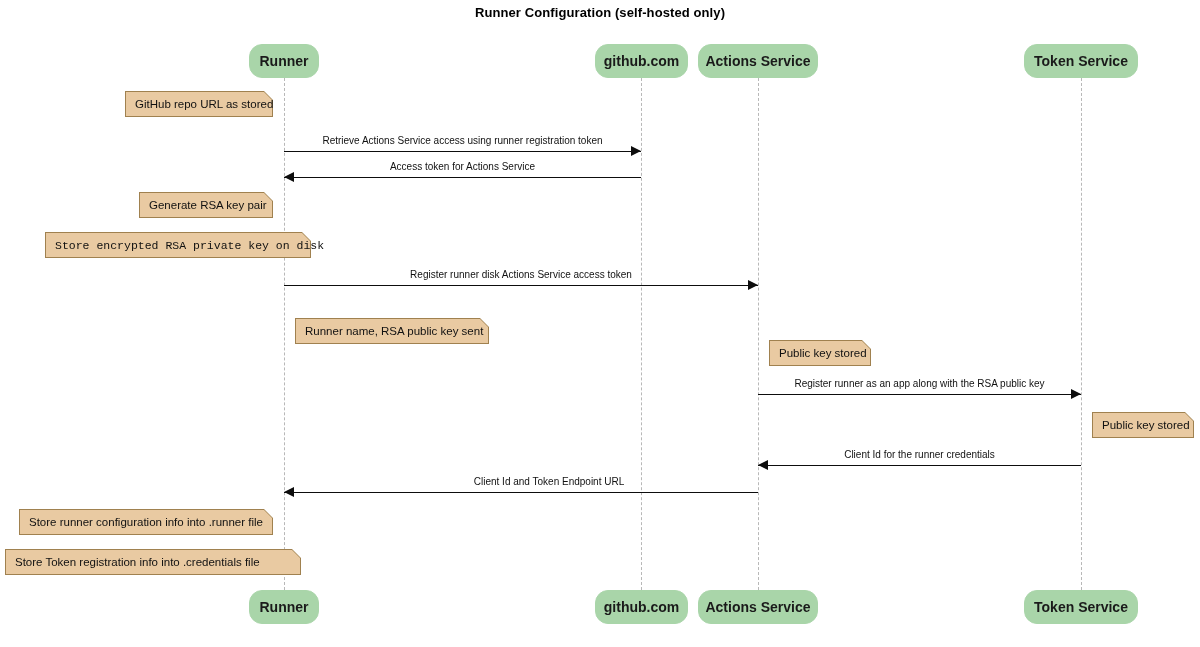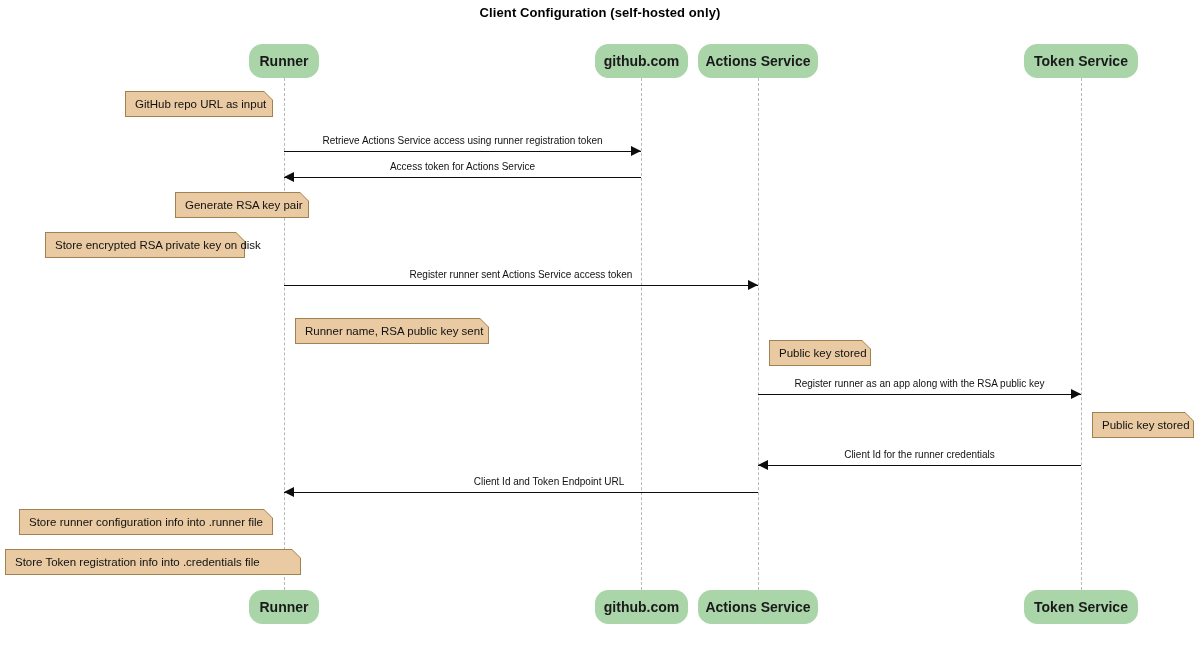--- a/index.html
+++ b/index.html
@@ -114,21 +114,21 @@
   .note-text {
     position: relative;
     z-index: 2;
   }
 </style>
 </head>
 <body>
 
 <div id="diagram">
 
-  <div class="title">Client Configuration (self-hosted only)</div>
+  <div class="title">Runner Configuration (self-hosted only)</div>
 
   <div id="lifelines">
       <div class="lifeline" style="left: 284px; top: 78px; height: 512px;"></div>
       <div class="lifeline" style="left: 641px; top: 78px; height: 512px;"></div>
       <div class="lifeline" style="left: 758px; top: 78px; height: 512px;"></div>
       <div class="lifeline" style="left: 1081px; top: 78px; height: 512px;"></div>
     </div>
   <div id="participants-top">
       <div class="participant" style="left: 249px; top: 44px; width: 70px;">
         <span>Runner</span>
@@ -164,21 +164,21 @@
         <div class="msg-label" style="left: 284px; width: 357px; top: 135px;">Retrieve Actions Service access using runner registration token</div>
       </div>
       <div>
         <div class="msg-line" style="left: 284px; top: 177px; width: 357px;"></div>
         <div class="msg-head left" style="top: 172px; left: 284px;"></div>
         <div class="msg-label" style="left: 284px; width: 357px; top: 161px;">Access token for Actions Service</div>
       </div>
       <div>
         <div class="msg-line" style="left: 284px; top: 285px; width: 474px;"></div>
         <div class="msg-head right" style="top: 280px; left: 748px;"></div>
-        <div class="msg-label" style="left: 284px; width: 474px; top: 269px;">Register runner sent Actions Service access token</div>
+        <div class="msg-label" style="left: 284px; width: 474px; top: 269px;">Register runner disk Actions Service access token</div>
       </div>
       <div>
         <div class="msg-line" style="left: 758px; top: 394px; width: 323px;"></div>
         <div class="msg-head right" style="top: 389px; left: 1071px;"></div>
         <div class="msg-label" style="left: 758px; width: 323px; top: 378px;">Register runner as an app along with the RSA public key</div>
       </div>
       <div>
         <div class="msg-line" style="left: 758px; top: 465px; width: 323px;"></div>
         <div class="msg-head left" style="top: 460px; left: 758px;"></div>
         <div class="msg-label" style="left: 758px; width: 323px; top: 449px;">Client Id for the runner credentials</div>
@@ -186,28 +186,28 @@
       <div>
         <div class="msg-line" style="left: 284px; top: 492px; width: 474px;"></div>
         <div class="msg-head left" style="top: 487px; left: 284px;"></div>
         <div class="msg-label" style="left: 284px; width: 474px; top: 476px; padding-left: 28px;">Client Id and Token Endpoint URL</div>
       </div>
     </div>
   <div id="notes">
       <div class="note" style="top: 91px; width: 148px; left: 125px;">
         <span class="fold-edge"></span>
         <span class="fold-inner"></span>
-        <span class="note-text">GitHub repo URL as input</span>
-      </div>
-      <div class="note" style="top: 192px; width: 134px; left: 139px; margin-left: 36px;">
+        <span class="note-text">GitHub repo URL as stored</span>
+      </div>
+      <div class="note" style="top: 192px; width: 134px; left: 139px;">
         <span class="fold-edge"></span>
         <span class="fold-inner"></span>
         <span class="note-text">Generate RSA key pair</span>
       </div>
-      <div class="note" style="top: 232px; width: 200px; left: 45px;">
+      <div class="note" style="top: 232px; width: 266px; left: 45px; font-family: Liberation Mono, monospace;">
         <span class="fold-edge"></span>
         <span class="fold-inner"></span>
         <span class="note-text">Store encrypted RSA private key on disk</span>
       </div>
       <div class="note" style="top: 318px; width: 194px; left: 295px;">
         <span class="fold-edge"></span>
         <span class="fold-inner"></span>
         <span class="note-text">Runner name, RSA public key sent</span>
       </div>
       <div class="note" style="top: 340px; width: 102px; left: 769px;">

